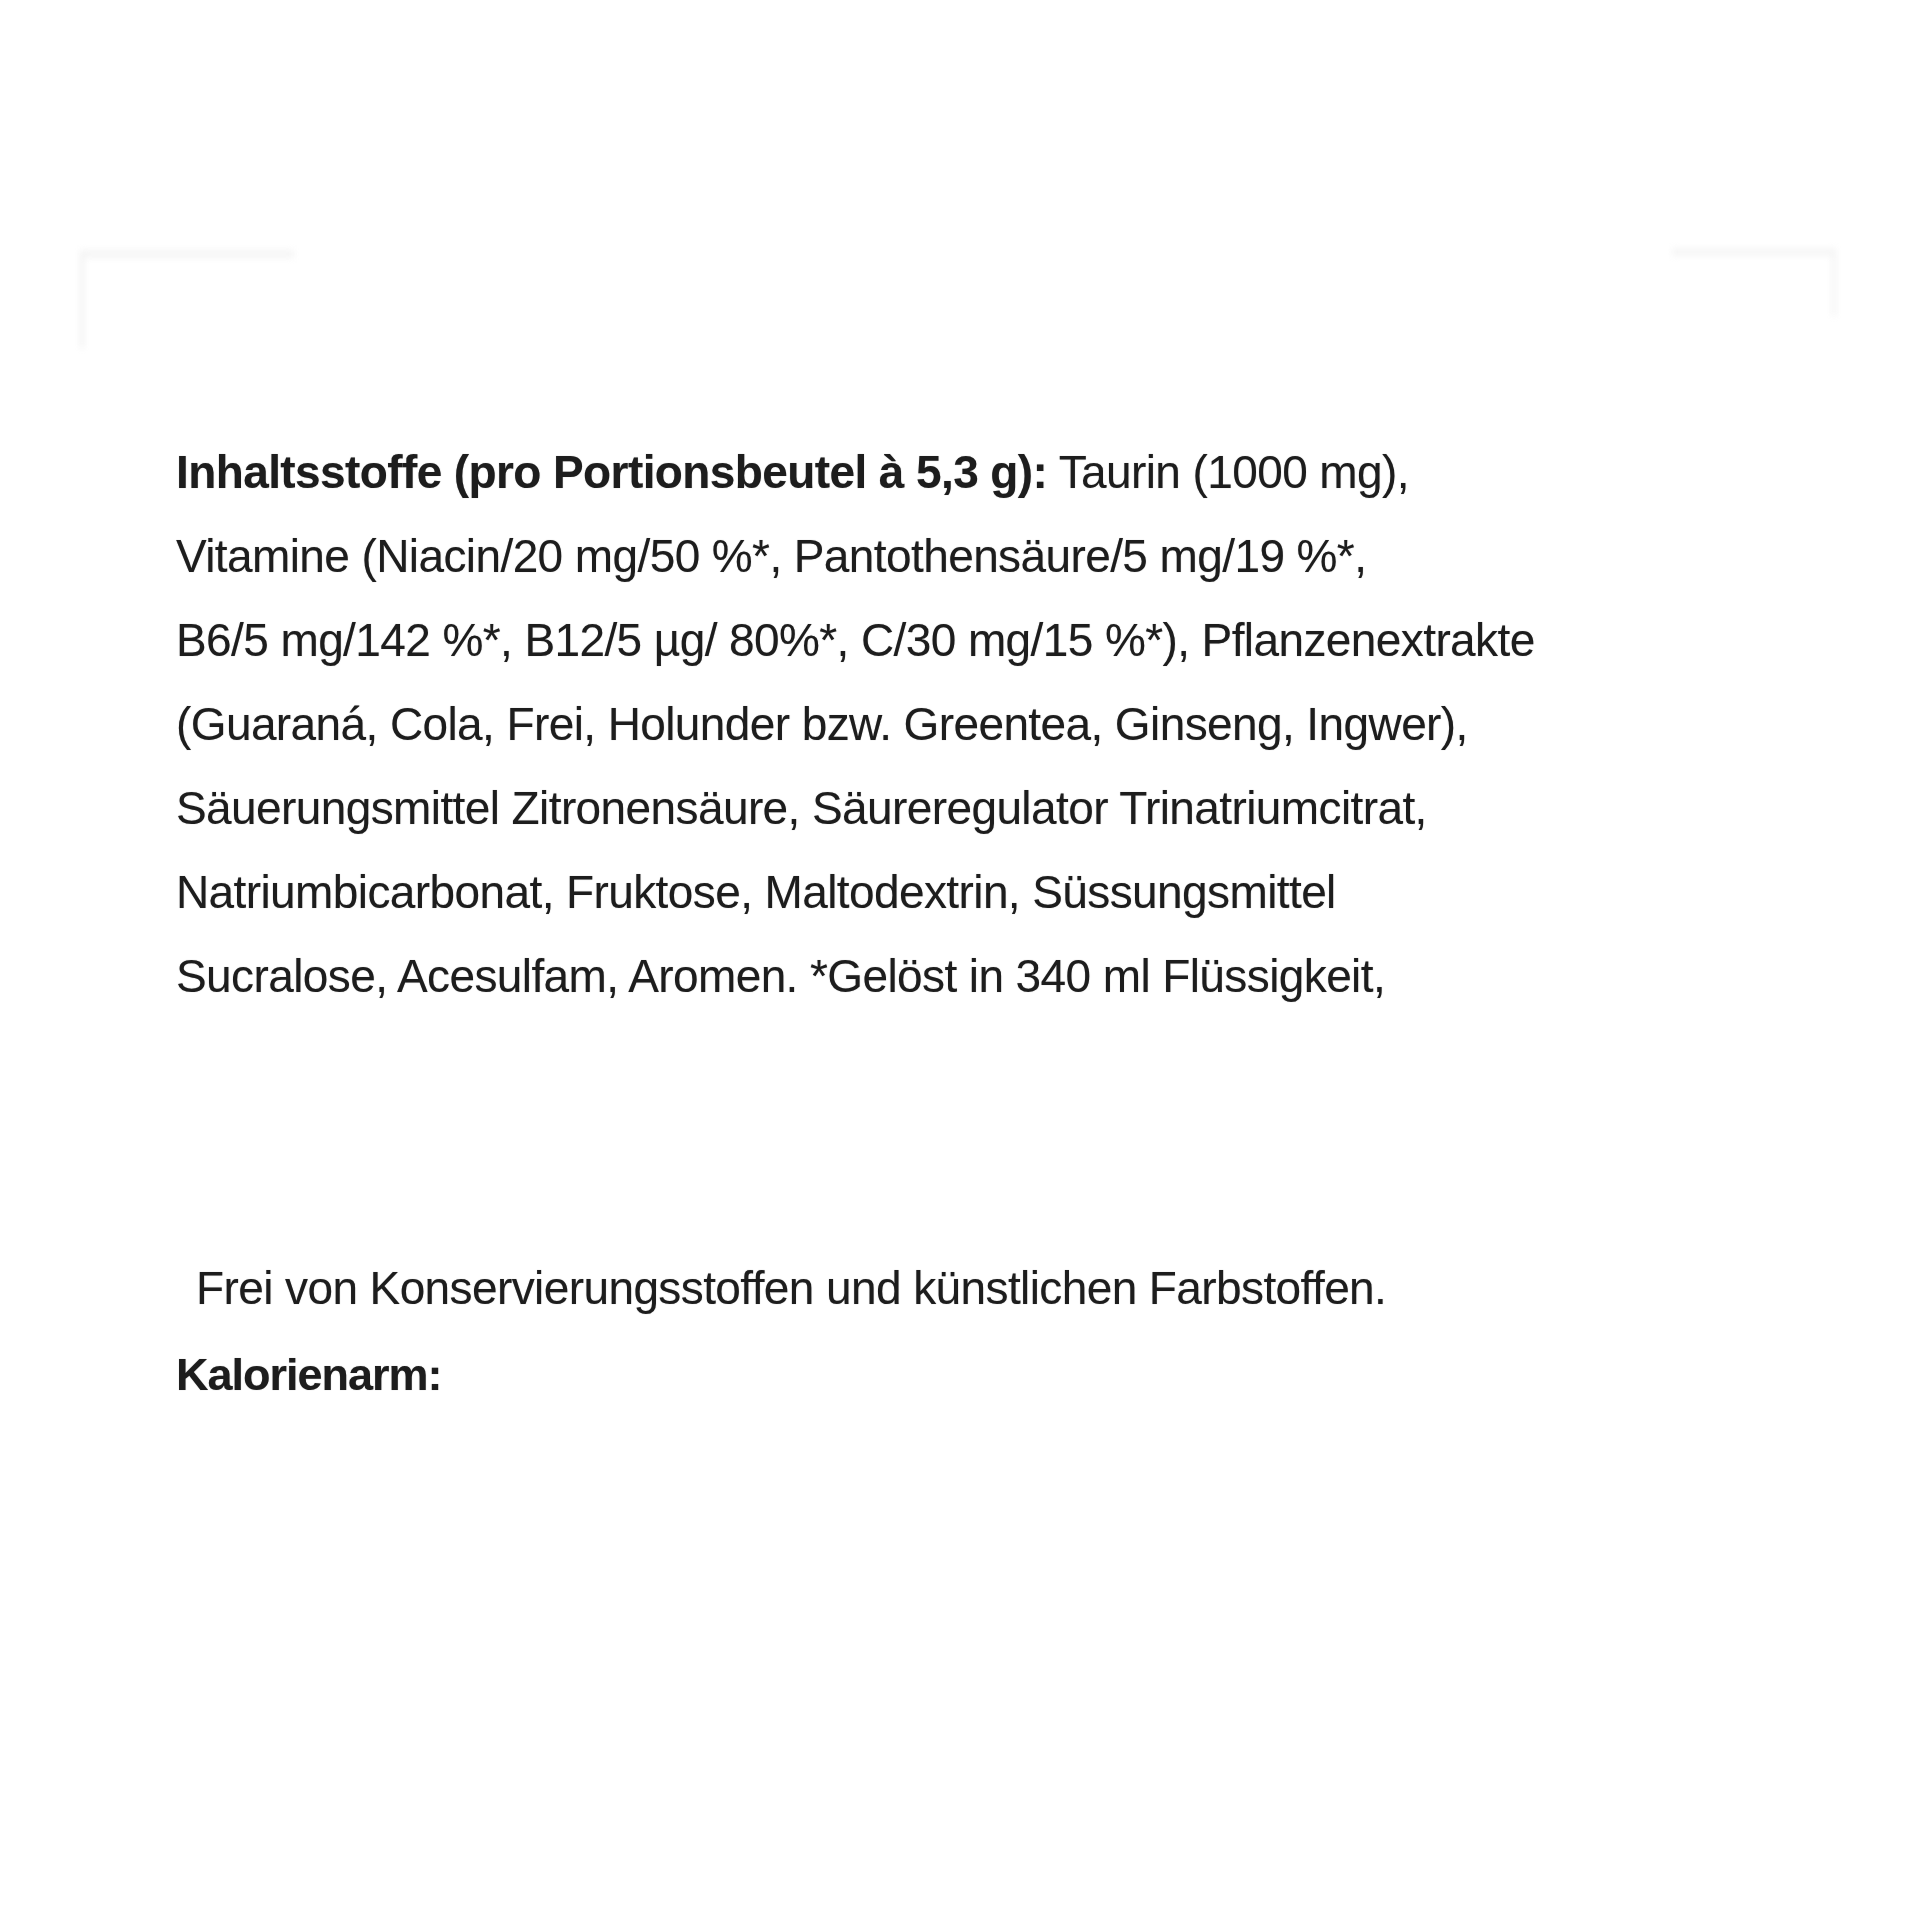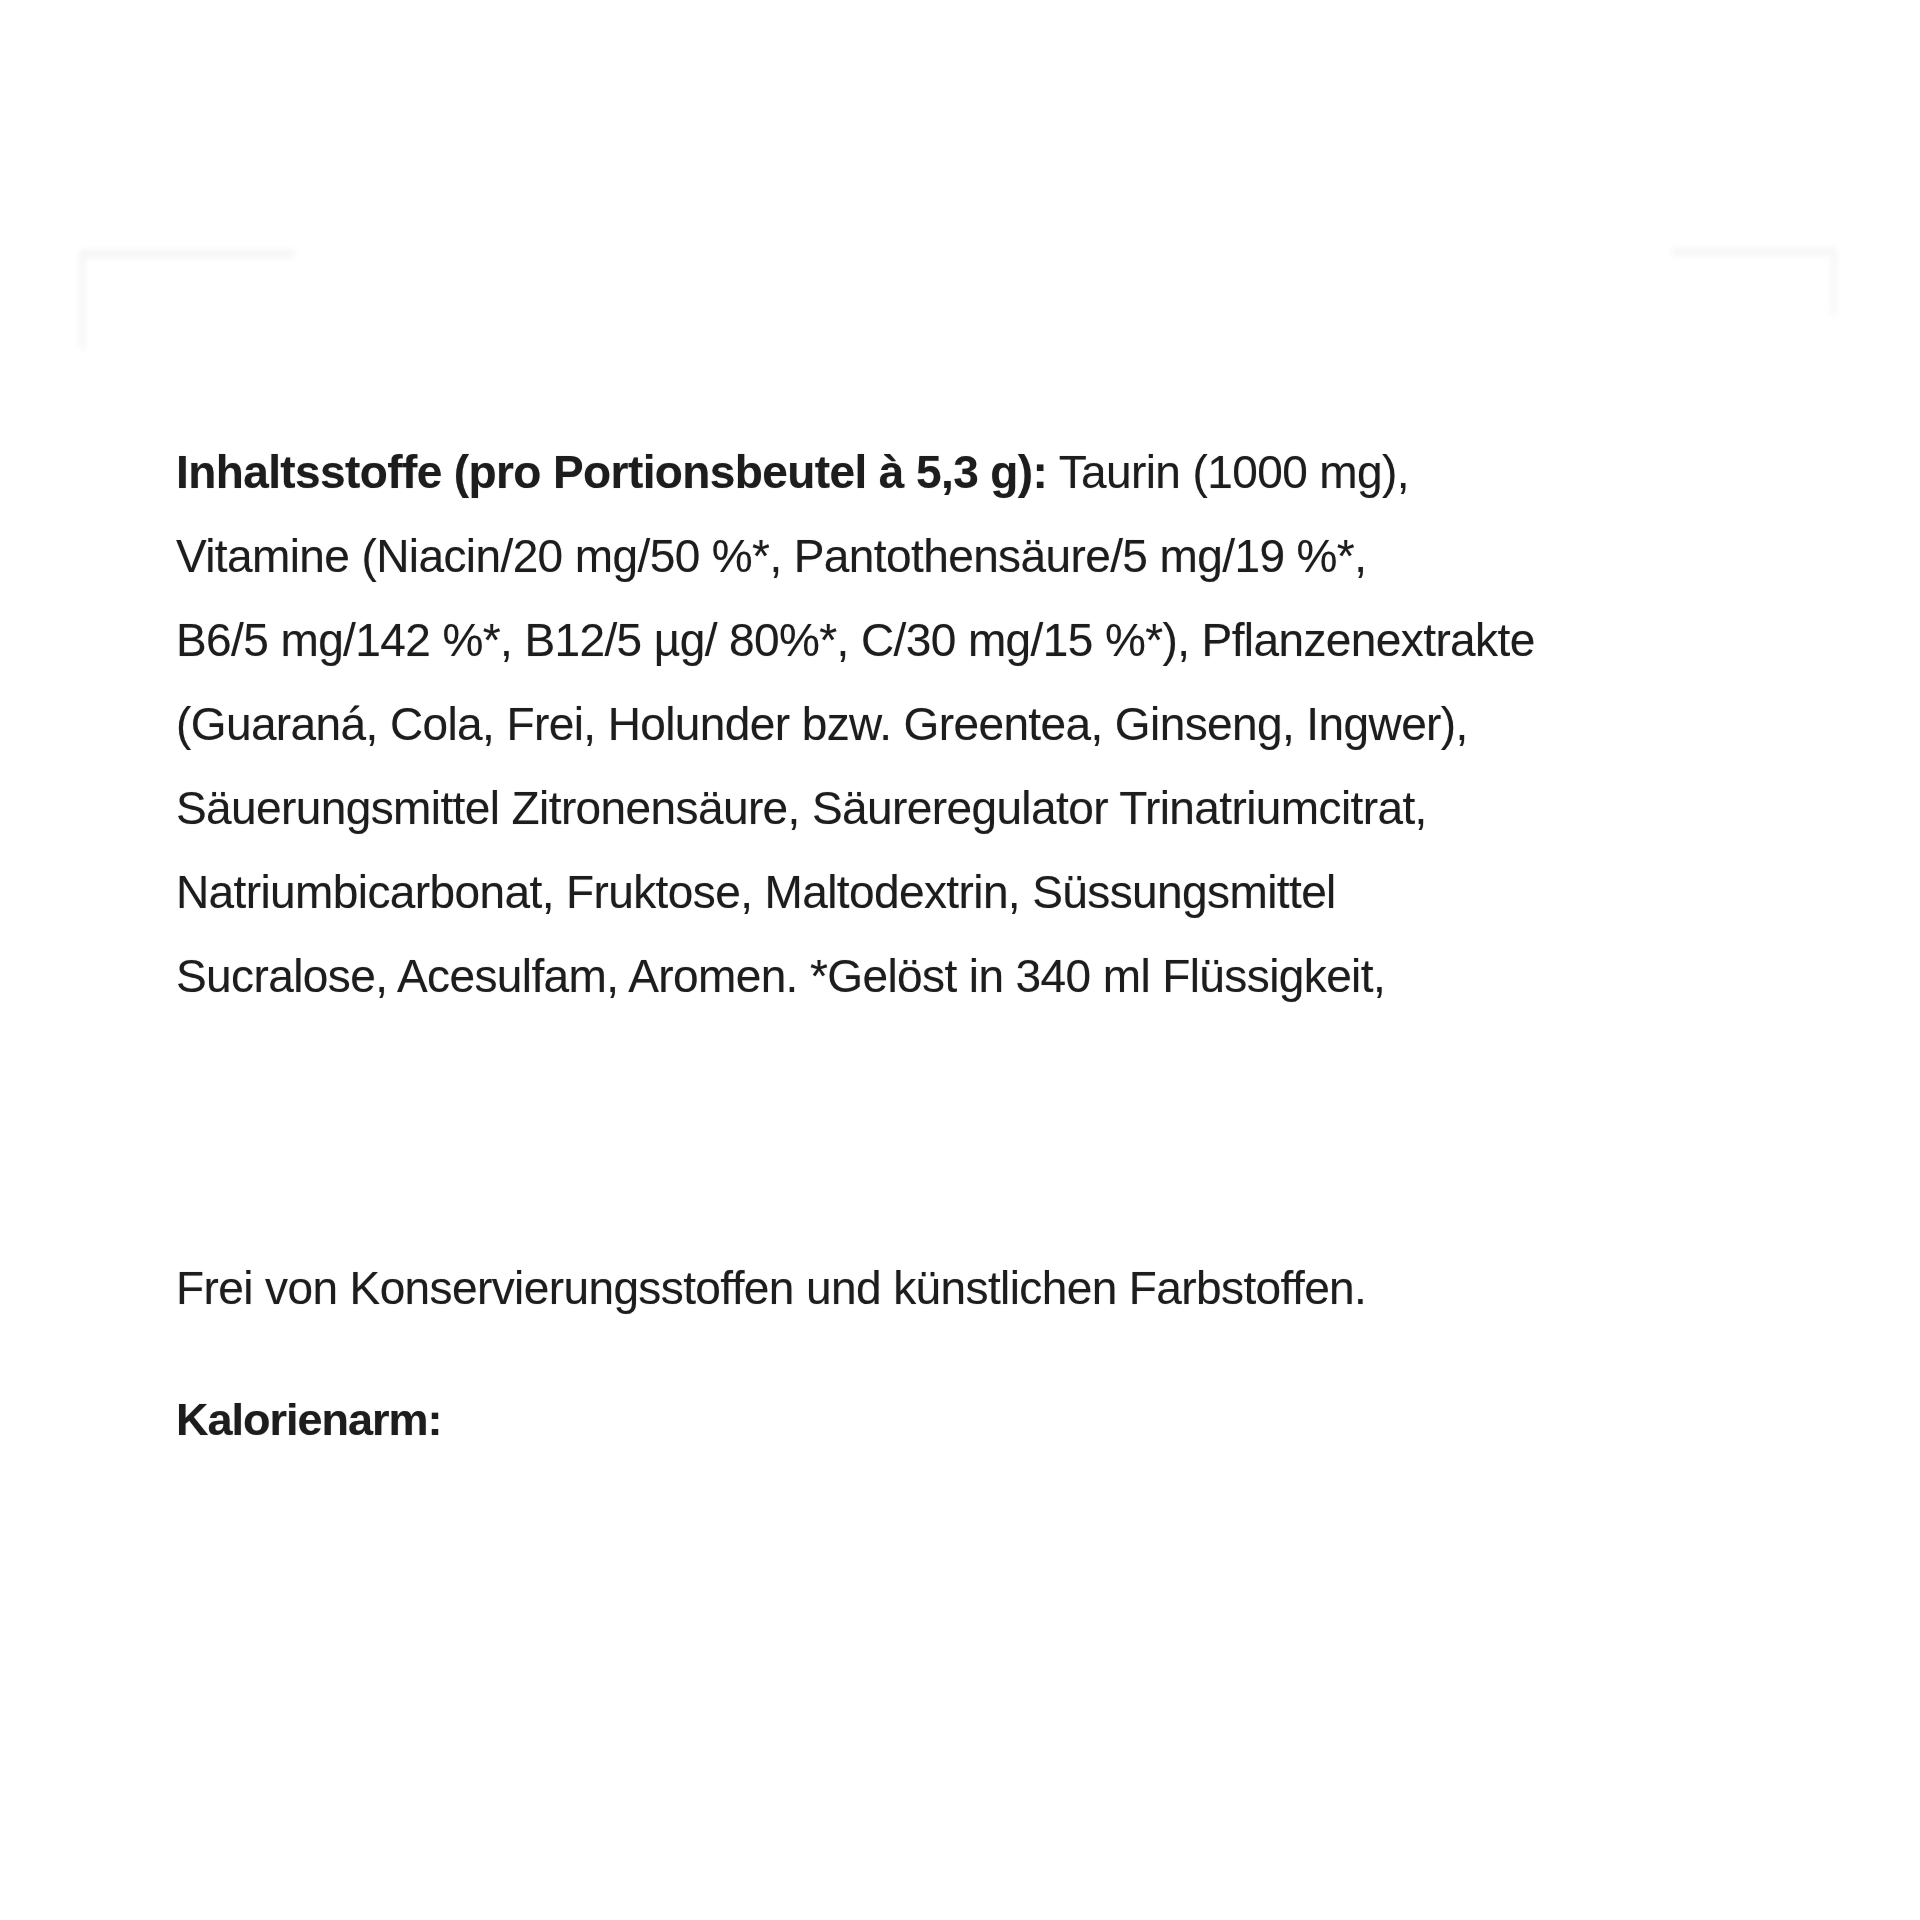--- a/index.html
+++ b/index.html
@@ -52,23 +52,24 @@
     text-shadow: 0 0 1px rgba(30,30,30,0.38);
     white-space: nowrap;
   }
   .ingredients {
     top: 430px;
     line-height: 84px;
   }
   .free-note {
     top: 1246px;
     line-height: 84px;
+    margin-left: 20px;
   }
   .nutrition {
-    top: 1382px;
+    top: 1337px;
     line-height: 76px;
     font-weight: 700;
     font-size: 45px;
     letter-spacing: -1px;
   }
   .bold {
     font-weight: 700;
   }
 </style>
 </head>

